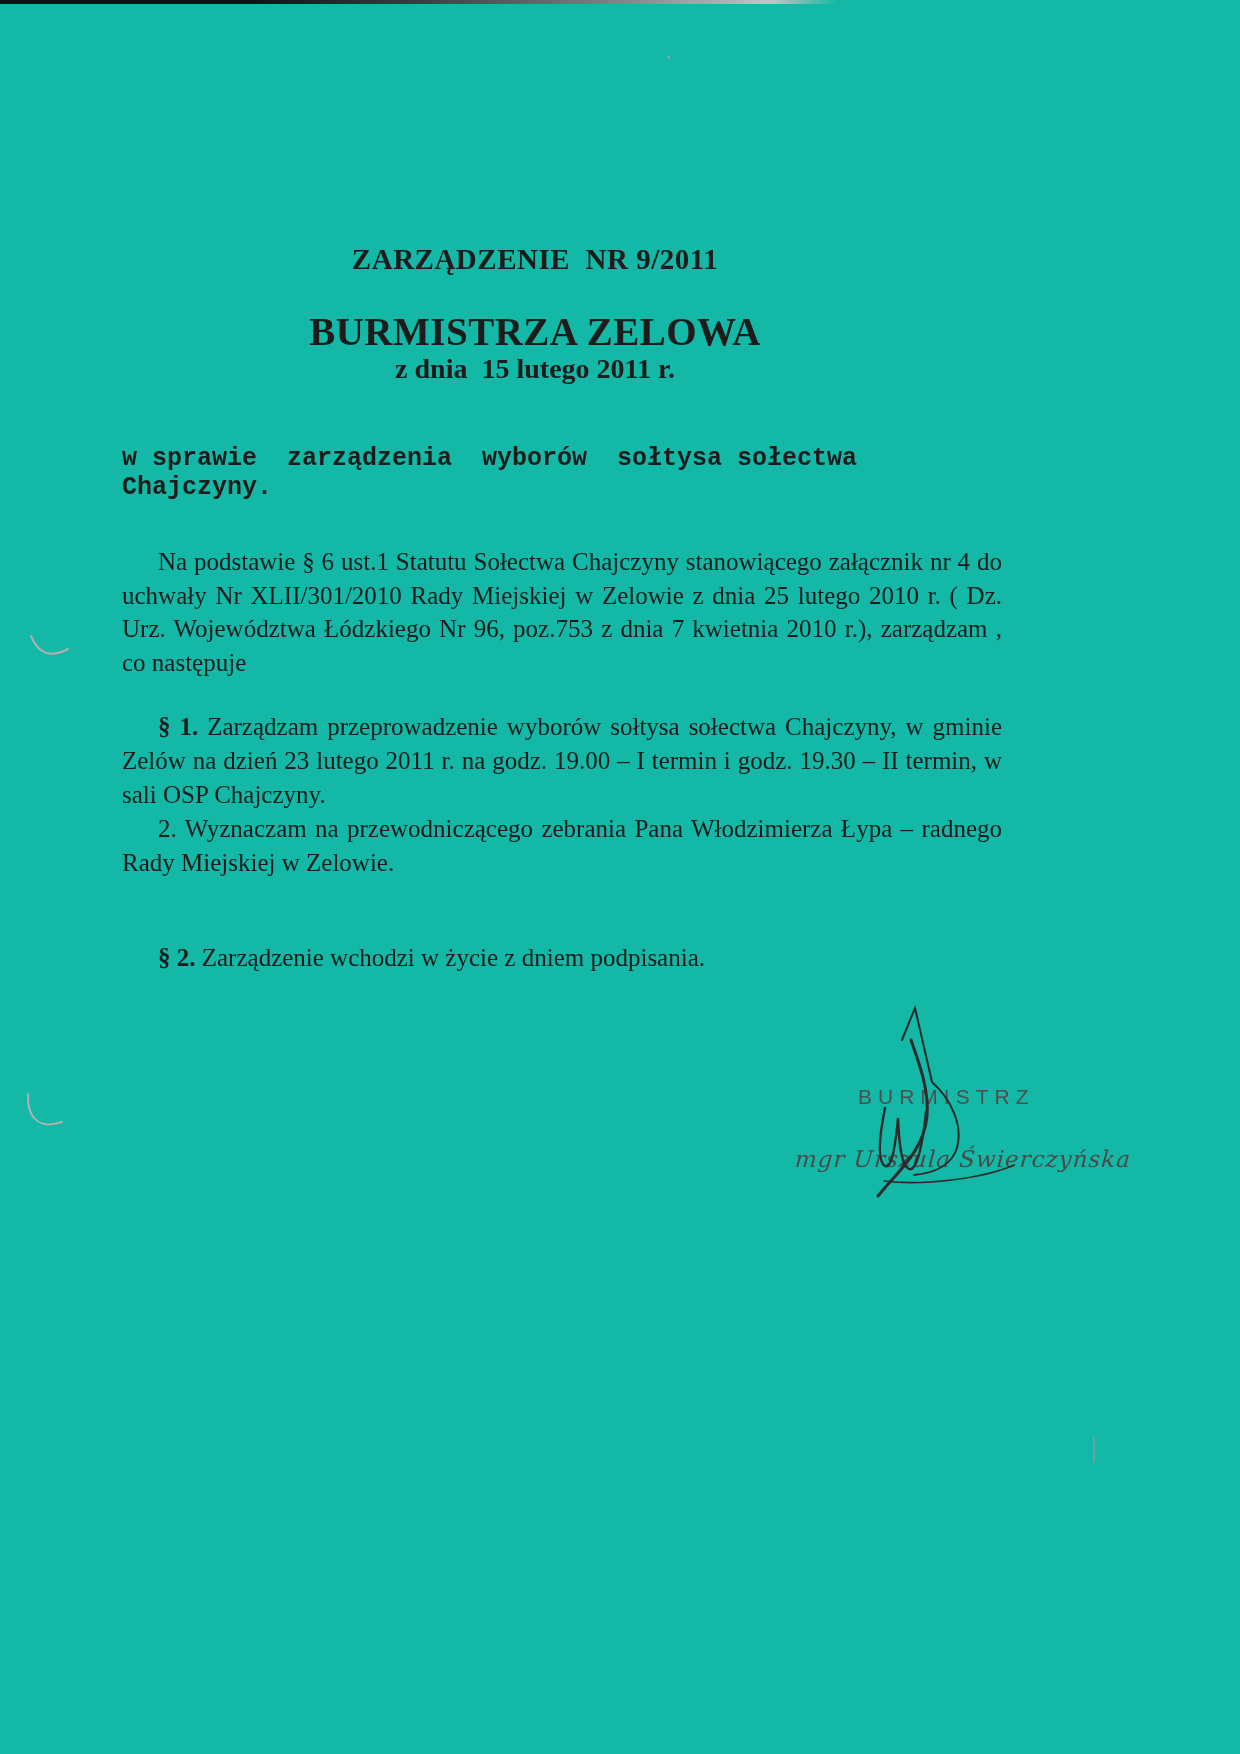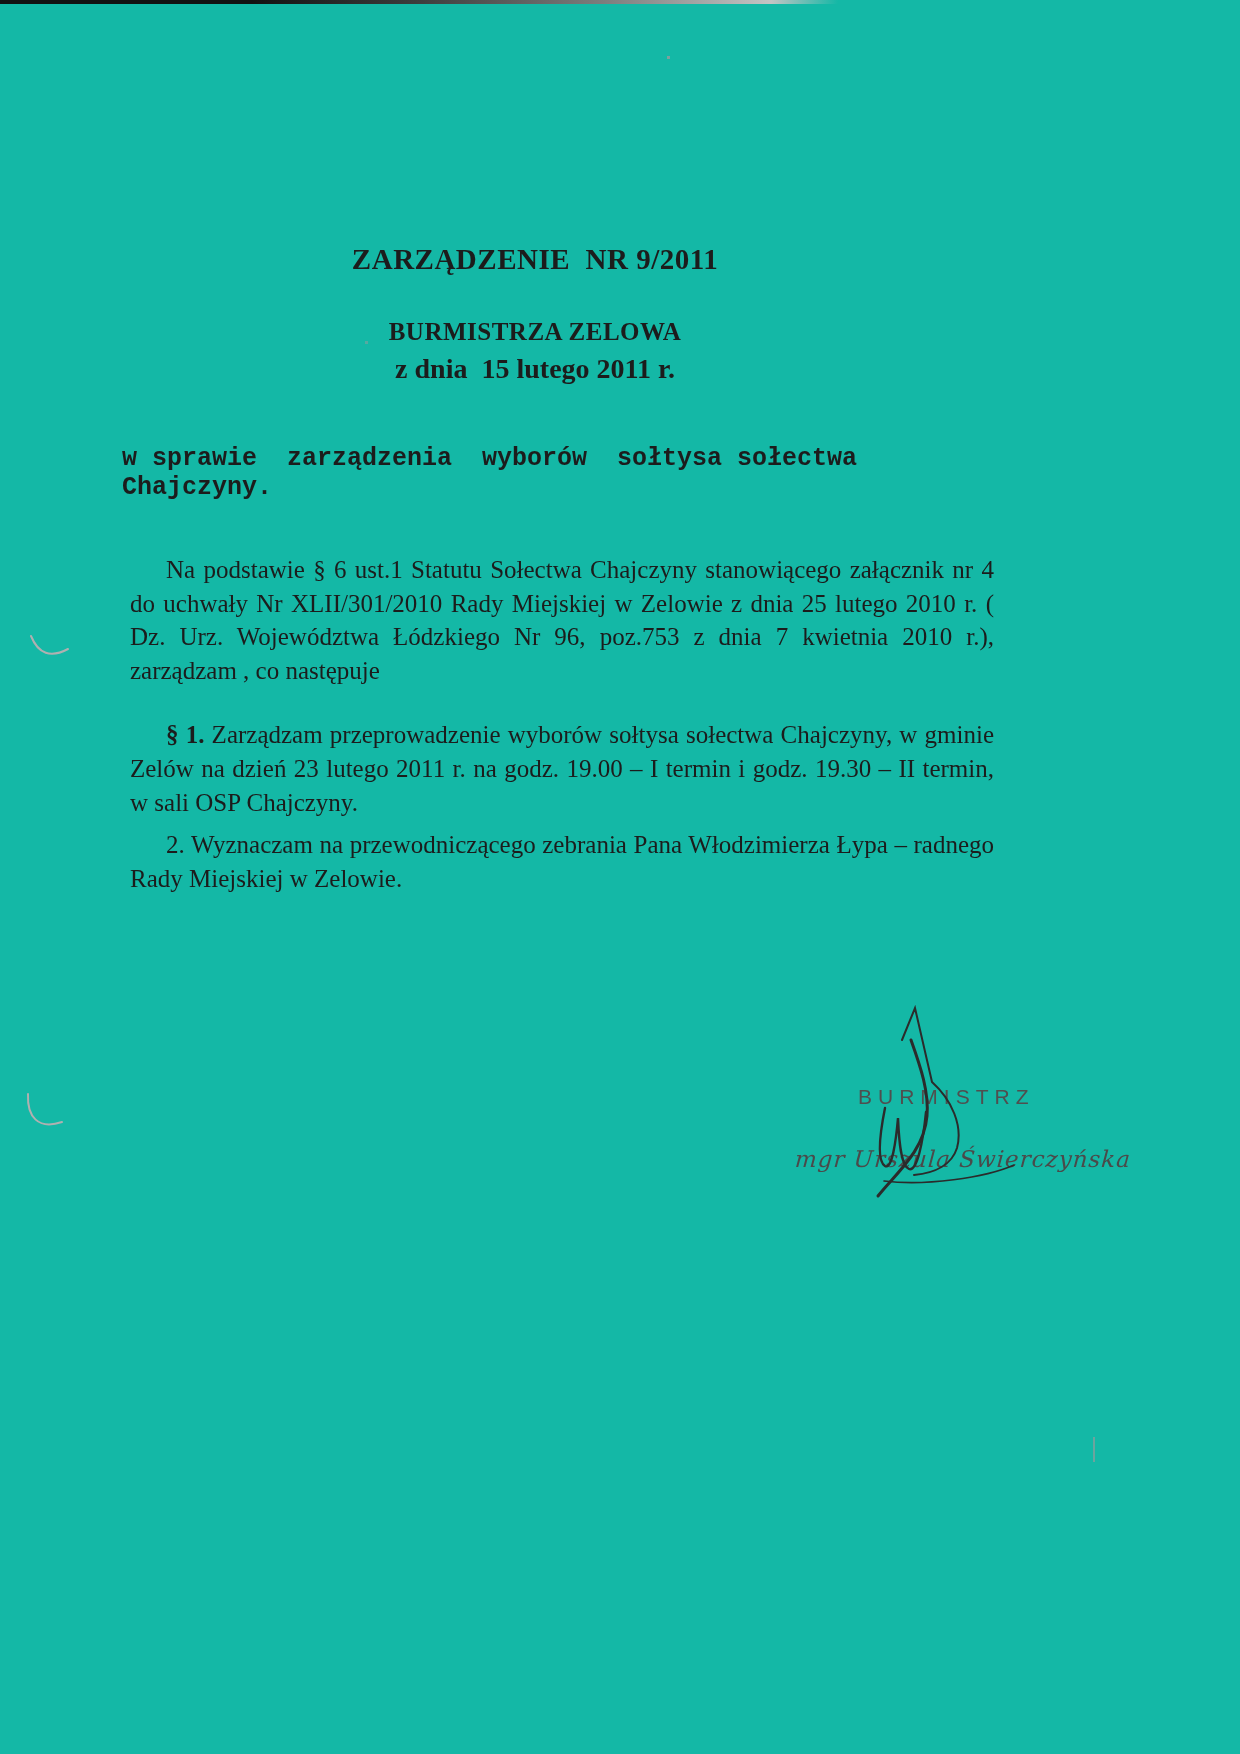--- a/index.html
+++ b/index.html
@@ -16,31 +16,31 @@
   .scan-topline {
     position: absolute; top: 0; left: 0;
     width: 838px; height: 4px;
     background: linear-gradient(90deg, #121212 0%, #121212 30%, #3d3d3d 50%, #7d7d7d 72%, #c4c4c4 92%, rgba(255,255,255,0) 100%);
   }
   .title-block {
     position: absolute; left: 105px; top: 243px; width: 860px;
     text-align: center; font-weight: bold;
   }
   .doc-title   { font-size: 29px; line-height: 33px; letter-spacing: 0.5px; margin-bottom: 31px; white-space: pre-wrap; }
-  .doc-issuer  { font-size: 25px; line-height: 36px; letter-spacing: 0.5px; white-space: pre-wrap; margin-top: 38px; }
+  .doc-issuer  { font-size: 39px; line-height: 36px; letter-spacing: 0.5px; white-space: pre-wrap; margin-top: 38px; }
   .doc-date    { font-size: 28px; line-height: 37px; white-space: pre-wrap; }
   .subject {
     position: absolute; left: 122px; top: 444px; width: 900px;
     font-weight: bold; font-size: 25px; white-space: pre-wrap; font-family: Liberation Mono, monospace;
   }
   .bodytext {
     position: absolute; left: 122px; width: 880px;
     font-size: 25px; line-height: 33.5px; text-align: justify;
   }
-  .bodytext p { margin: 8px; }
+  .bodytext p { margin: 0; }
   .preamble { top: 545px; text-indent: 36px; }
   .sec1-block { top: 710px; line-height: 34px; }
   .sec1-block p { text-indent: 36px; }
   .sec2 { top: 941px; line-height: 34px; }
   .sec2 p { text-indent: 36px; }
   .sig-role {
     position: absolute; left: 858px; top: 1085px;
     font-family: "Liberation Sans", sans-serif;
     font-size: 21px; letter-spacing: 6px; color: #4f4f4f;
   }
@@ -76,20 +76,23 @@
 
   <div class="bodytext preamble">
     <p><span>Na podstawie § 6 ust.1 Statutu Sołectwa Chajczyny stanowiącego załącznik nr 4 do uchwały Nr XLII/301/2010 Rady Miejskiej w Zelowie z dnia 25 lutego 2010 r. ( Dz. Urz. Województwa Łódzkiego Nr 96, poz.753 z dnia 7 kwietnia 2010 r.), zarządzam , co następuje</span></p>
   </div>
 
   <div class="bodytext sec1-block">
     <p><b>§ 1.</b><span> Zarządzam przeprowadzenie wyborów sołtysa sołectwa Chajczyny, w gminie Zelów na dzień 23 lutego 2011 r. na godz. 19.00 – I termin i godz. 19.30 – II termin, w sali OSP Chajczyny.</span></p>
     <p>2. Wyznaczam na przewodniczącego zebrania Pana Włodzimierza Łypa – radnego Rady Miejskiej w Zelowie.</p>
   </div>
 
+  <div class="bodytext sec2">
+    <p><b>§ 2.</b><span> Zarządzenie wchodzi w życie z dniem podpisania.</span></p>
+  </div>
 
   <div class="sig-role">BURMISTRZ</div>
   <div class="sig-name">mgr Urszula Świerczyńska</div>
 
   <svg class="overlay" viewBox="0 0 1240 1754" xmlns="http://www.w3.org/2000/svg">
 
     <g stroke="#2b2b2b" fill="none" stroke-linecap="round">
       <path d="M 902 1040 L 915 1008 L 932 1082 C 952 1100 963 1126 957 1148 C 952 1164 936 1173 914 1175" stroke-width="2"></path>
       <path d="M 911 1040 C 921 1068 929 1092 927 1116 C 924 1152 895 1174 878 1196" stroke-width="3"></path>
       <path d="M 885 1108 C 879 1138 877 1161 885 1166 C 892 1170 896 1141 898 1118 C 899 1142 901 1166 909 1169 C 917 1172 923 1142 926 1112" stroke-width="2.4"></path>

